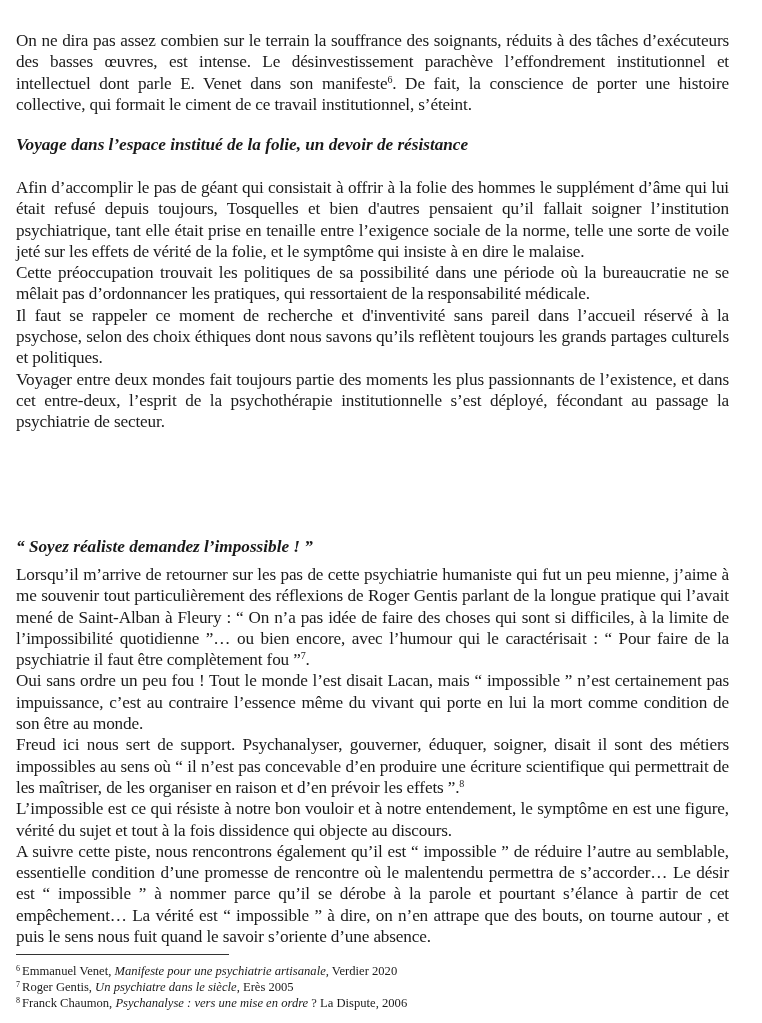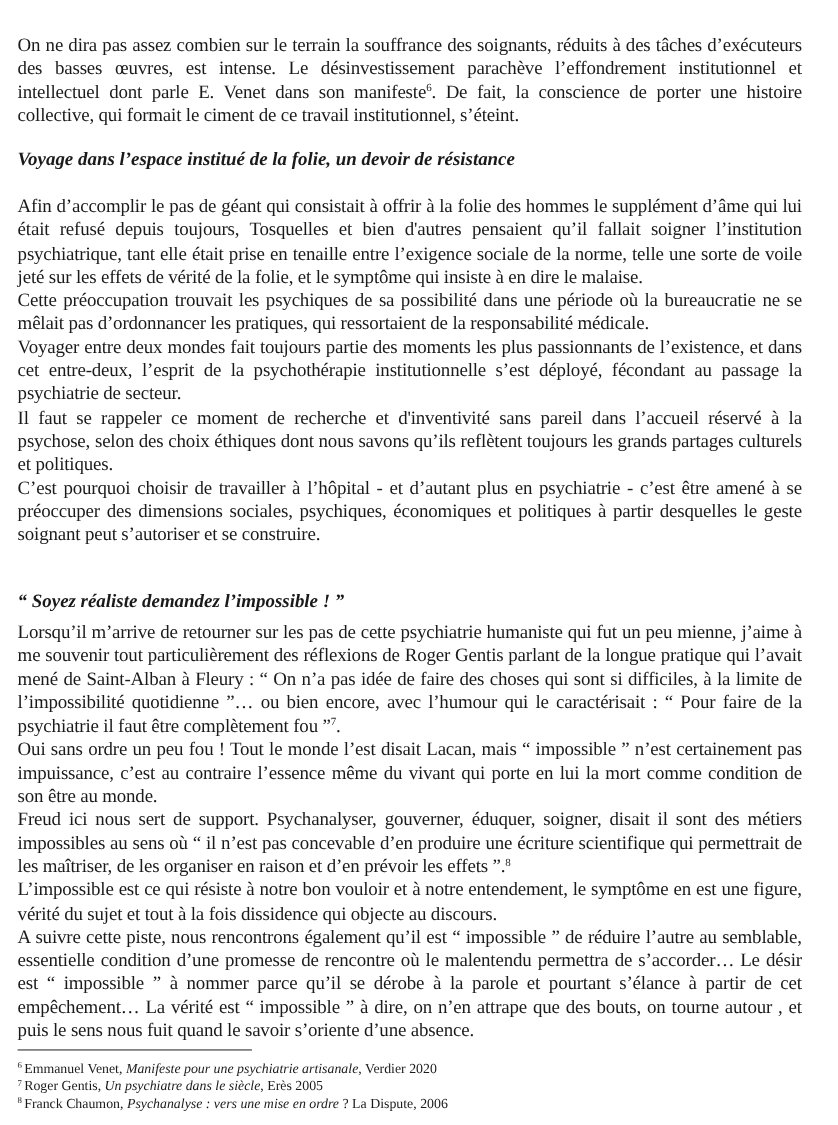--- a/index.html
+++ b/index.html
@@ -39,24 +39,23 @@
 <div class="page">
 
   <div class="body-text" style="top:30px;">
     <p><span>On ne dira pas assez combien sur le terrain la souffrance des soignants, réduits à des tâches d’exécuteurs des basses œuvres, est intense. Le désinvestissement parachève l’effondrement institutionnel et intellectuel dont parle E. Venet dans son manifeste</span><sup>6</sup><span>. De fait, la conscience de porter une histoire collective, qui formait le ciment de ce travail institutionnel, s’éteint.</span></p>
   </div>
 
   <div class="heading" style="top:134px;">Voyage dans l’espace institué de la folie, un devoir de résistance</div>
 
   <div class="body-text" style="top:177px;">
     <p>Afin d’accomplir le pas de géant qui consistait à offrir à la folie des hommes le supplément d’âme qui lui était refusé depuis toujours, Tosquelles et bien d'autres pensaient qu’il fallait soigner l’institution psychiatrique, tant elle était prise en tenaille entre l’exigence sociale de la norme, telle une sorte de voile jeté sur les effets de vérité de la folie, et le symptôme qui insiste à en dire le malaise.</p>
-    <p>Cette préoccupation trouvait les psychiques de sa possibilité dans une période où la bureaucratie ne se mêlait pas d’ordonnancer les pratiques, qui ressortaient de la responsabilité médicale.</p>
+    <p>Cette préoccupation trouvait les politiques de sa possibilité dans une période où la bureaucratie ne se mêlait pas d’ordonnancer les pratiques, qui ressortaient de la responsabilité médicale.</p>
+    <p>Il faut se rappeler ce moment de recherche et d'inventivité sans pareil dans l’accueil réservé à la psychose, selon des choix éthiques dont nous savons qu’ils reflètent toujours les grands partages culturels et politiques.</p>
     <p>Voyager entre deux mondes fait toujours partie des  moments les plus passionnants de l’existence, et dans cet entre-deux, l’esprit de la psychothérapie institutionnelle s’est déployé, fécondant au passage la psychiatrie de secteur.</p>
-    <p>Il faut se rappeler ce moment de recherche et d'inventivité sans pareil dans l’accueil réservé à la psychose, selon des choix éthiques dont nous savons qu’ils reflètent toujours les grands partages culturels et politiques.</p>
-    <p>C’est pourquoi choisir de travailler à l’hôpital - et d’autant plus en psychiatrie - c’est être amené à se préoccuper des dimensions sociales, psychiques, économiques et politiques à partir desquelles le geste soignant peut s’autoriser et se construire.</p>
   </div>
 
   <div class="heading" style="top:536px;">“ Soyez réaliste demandez l’impossible ! ”</div>
 
   <div class="body-text" style="top:564px;">
     <p><span>Lorsqu’il m’arrive de retourner sur les pas de cette psychiatrie humaniste qui fut un peu mienne, j’aime à me souvenir tout particulièrement des réflexions de Roger Gentis parlant de la longue pratique qui l’avait mené de Saint-Alban à Fleury : “ On n’a pas idée de faire des choses qui sont si difficiles, à la limite de l’impossibilité quotidienne ”… ou bien encore, avec l’humour qui le caractérisait : “ Pour faire de la psychiatrie il faut être complètement fou ”</span><sup>7</sup><span>.</span></p>
     <p>Oui sans ordre un peu fou ! Tout le monde l’est disait Lacan, mais “ impossible ” n’est certainement pas impuissance, c’est au contraire l’essence même du vivant qui porte en lui la mort comme condition de son être au monde.</p>
     <p><span>Freud ici nous sert de support. Psychanalyser, gouverner, éduquer, soigner, disait il sont des métiers impossibles au sens où “ il n’est pas concevable d’en produire une écriture scientifique qui permettrait de les maîtriser, de les organiser en raison et d’en prévoir les effets ”.</span><sup>8</sup></p>
     <p>L’impossible est ce qui résiste à notre bon vouloir et à notre entendement, le symptôme en est une figure, vérité du sujet et tout à la fois dissidence qui objecte au discours.</p>
     <p>A suivre cette piste, nous rencontrons également qu’il est “ impossible ” de réduire l’autre au semblable, essentielle condition d’une promesse de rencontre où le malentendu permettra de s’accorder… Le désir est “ impossible ” à nommer parce qu’il se dérobe à la parole et pourtant s’élance à partir de cet empêchement… La vérité est “ impossible ” à dire, on n’en attrape que des bouts, on tourne autour , et puis le sens nous fuit quand le savoir s’oriente d’une absence.</p>

